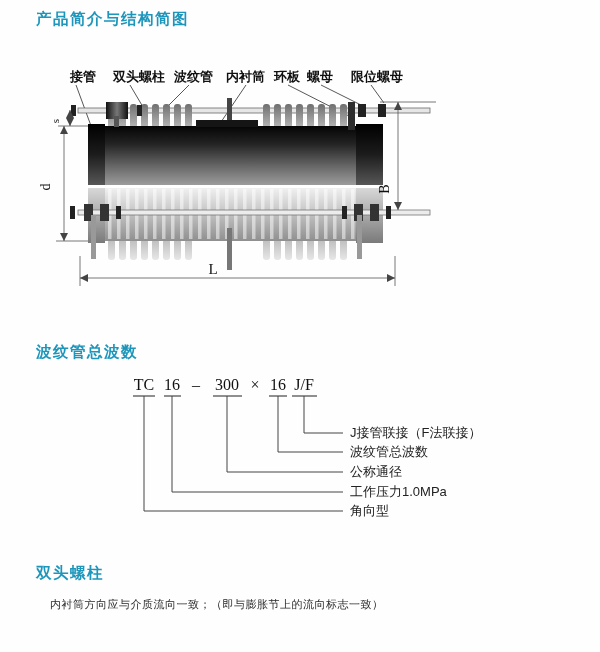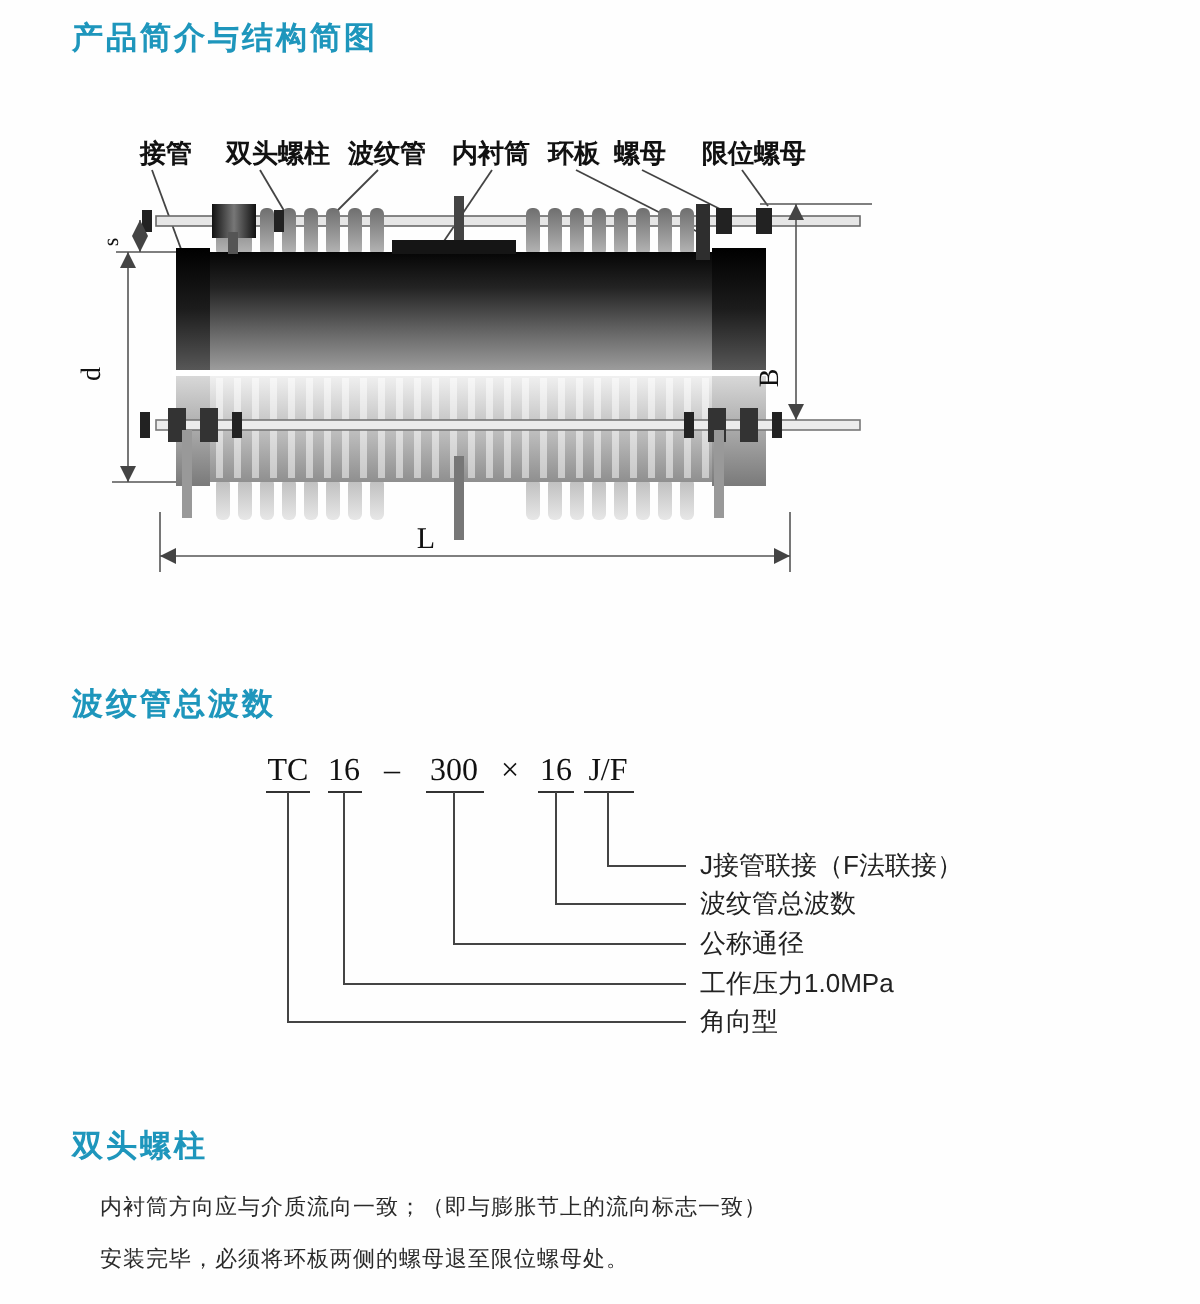--- a/index.html
+++ b/index.html
@@ -250,16 +250,15 @@
     <text class="anno" x="350" y="88">波纹管总波数</text>
     <text class="anno" x="350" y="108">公称通径</text>
     <text class="anno" x="350" y="128">工作压力1.0MPa</text>
     <text class="anno" x="350" y="147">角向型</text>
   </svg>
 
   <div id="h-install" class="sec-heading">双头螺柱</div>
 
   <div class="install-text">
     <div>内衬筒方向应与介质流向一致；（即与膨胀节上的流向标志一致）</div>
-    <div>安装完毕，必须将环板两侧的螺母退至限位螺母处。</div>
   </div>
 
 </div>
 
 </body></html>

